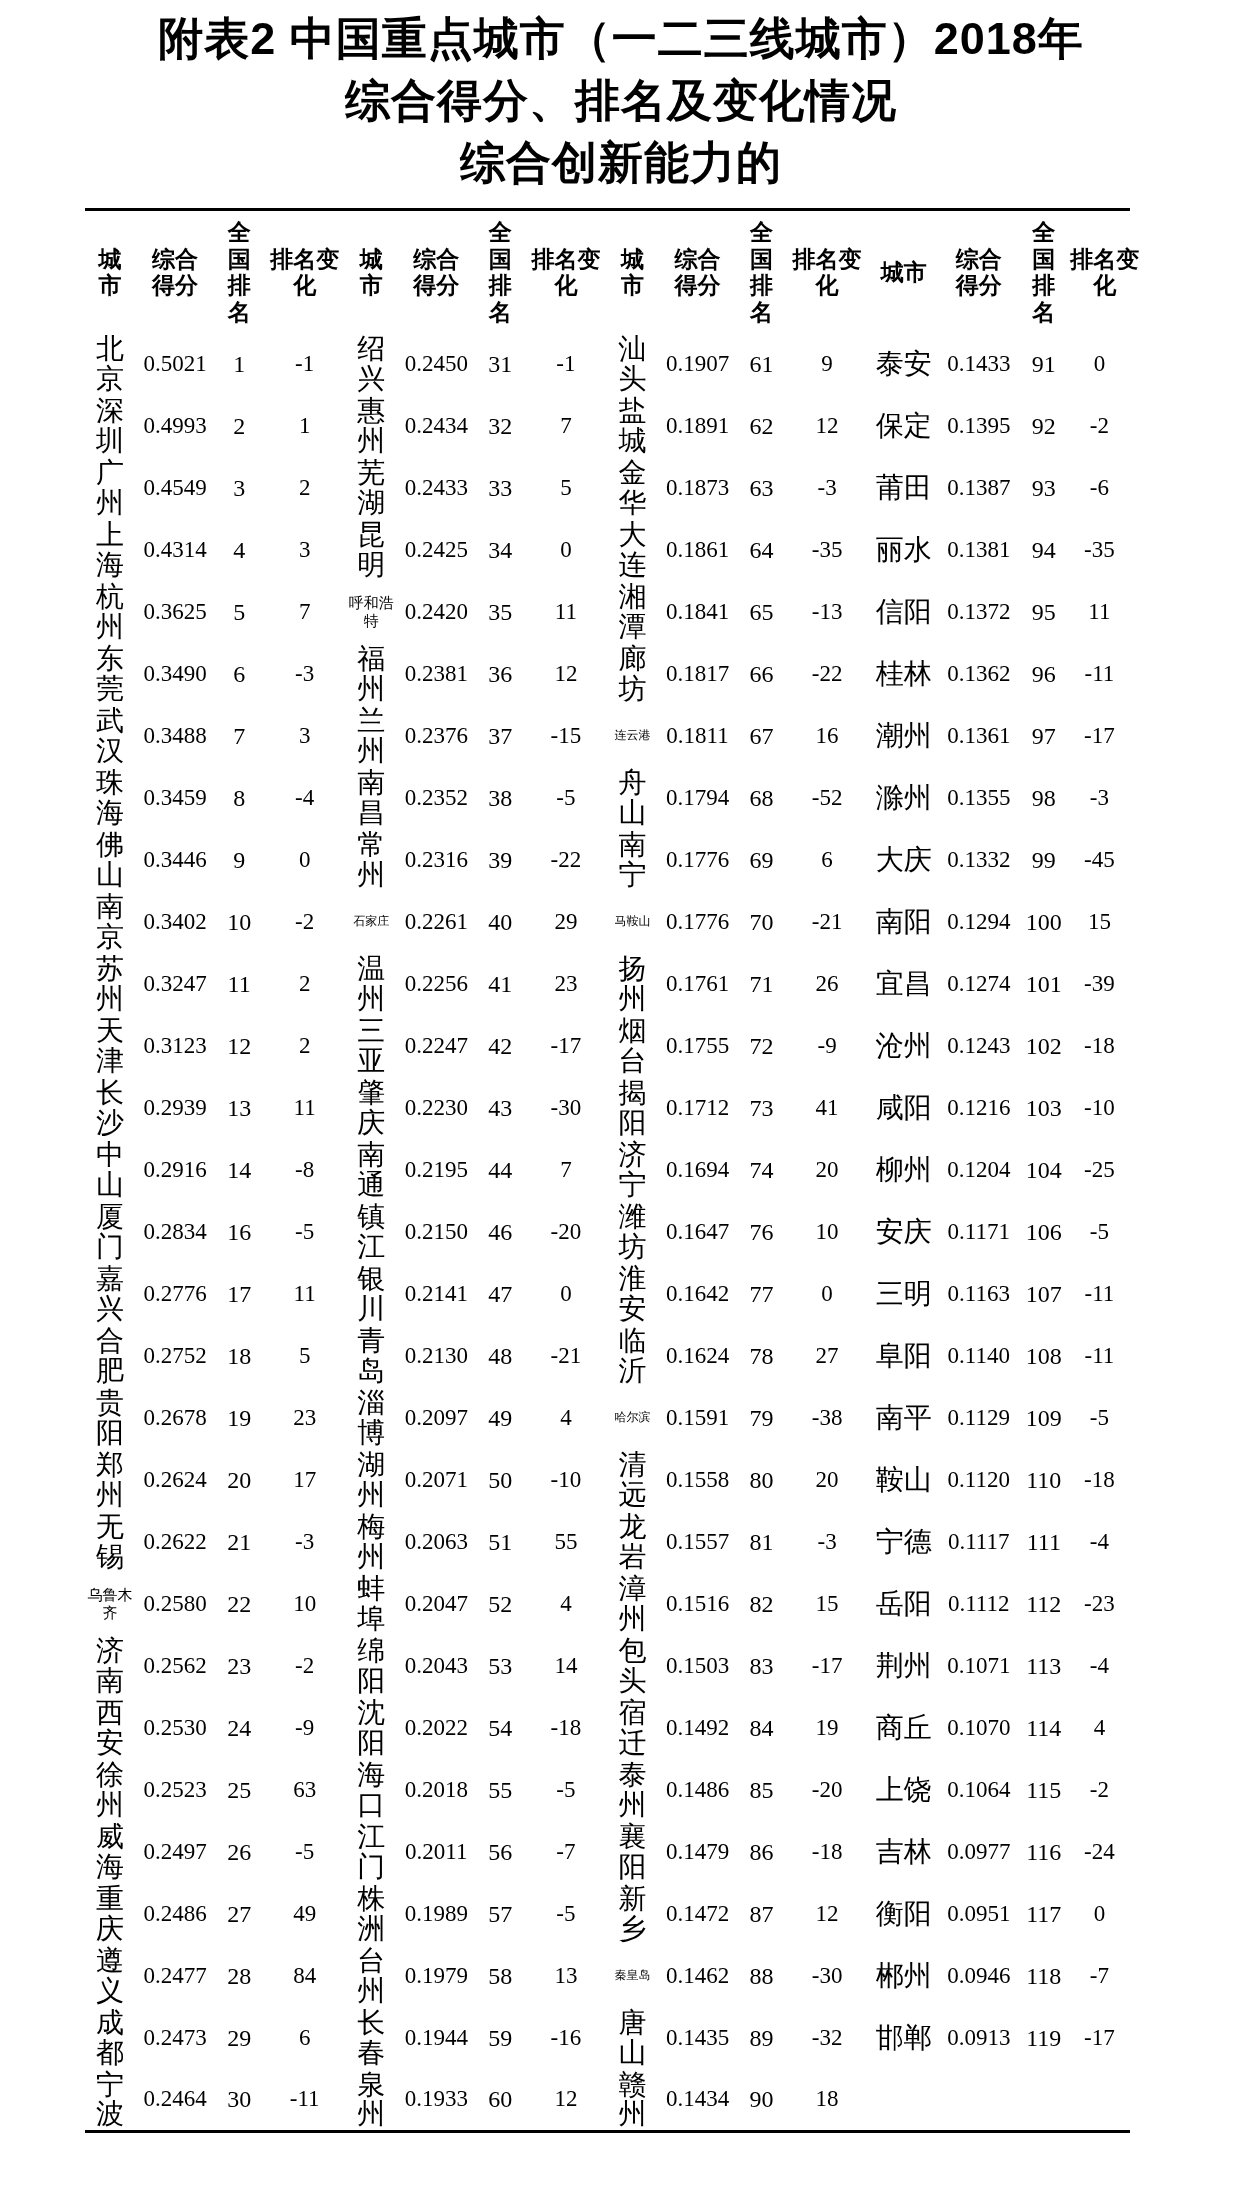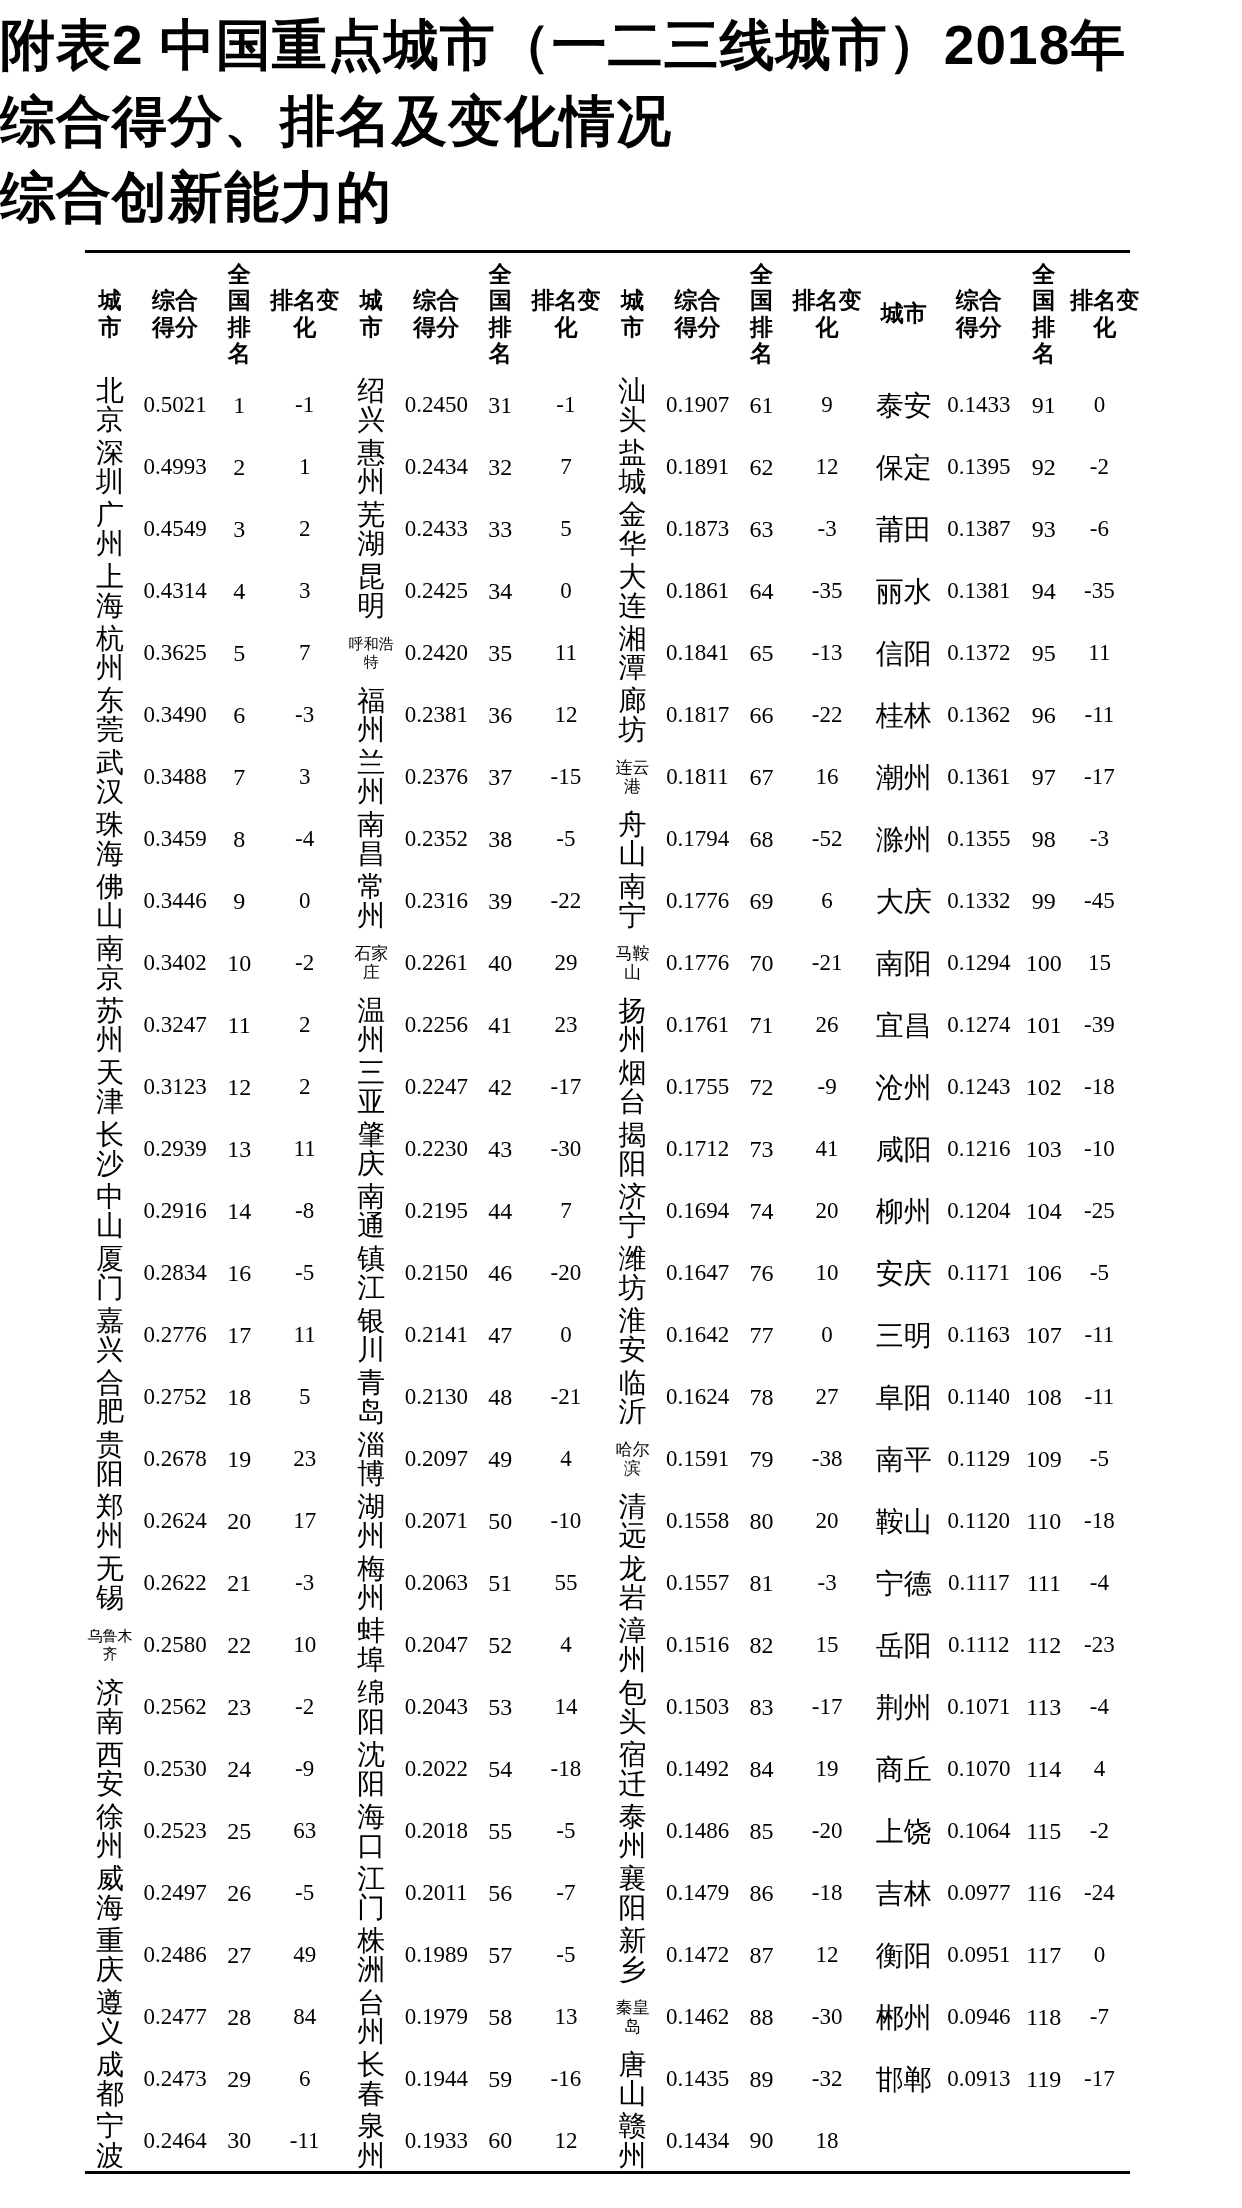--- a/index.html
+++ b/index.html
@@ -1,21 +1,21 @@
 <!DOCTYPE html>
 <html><head>
 <meta charset="utf-8">
 <style>
   html,body{margin:0;padding:0;background:#ffffff;}
   body{width:1242px;height:2208px;font-family:"Liberation Serif",serif;color:#000;}
   .title{
     font-family:"Liberation Sans",sans-serif;
     font-weight:bold;
-    text-align:left;
-    font-size:55px;
+    text-align:center;
+    font-size:45px;
     line-height:1.38;
     padding-top:8px;
     letter-spacing:1px;
   }
   table.grid{
     margin-left:85px;
     margin-top:14px;
     width:1045px;
     border-collapse:collapse;
     table-layout:fixed;
@@ -31,21 +31,21 @@
     height:104px;
   }
   thead .hwrap{margin:8px auto;word-break:break-all;}
   .hw-city{width:26px;}
   .hw-city-wide{width:auto;}
   .hw-score{width:50px;}
   .hw-rank{width:24px;}
   .hw-change{width:72px;text-align:center;}
   tbody tr{height:62px;}
   td.city{font-size:28px;line-height:1.06;word-break:break-all;}
-  td.city.small3{font-size:17px;line-height:1.15;}
+  td.city.small3{font-size:12px;line-height:1.15;}
   td.city.small4{font-size:15px;line-height:1.2;}
   td.num{font-size:23px;white-space:nowrap;}
   td.rank{font-size:24px;}
 </style>
 </head>
 <body>
 
 <div class="title">
   <div>附表2 中国重点城市（一二三线城市）2018年</div>
   <div>综合得分、排名及变化情况</div>

